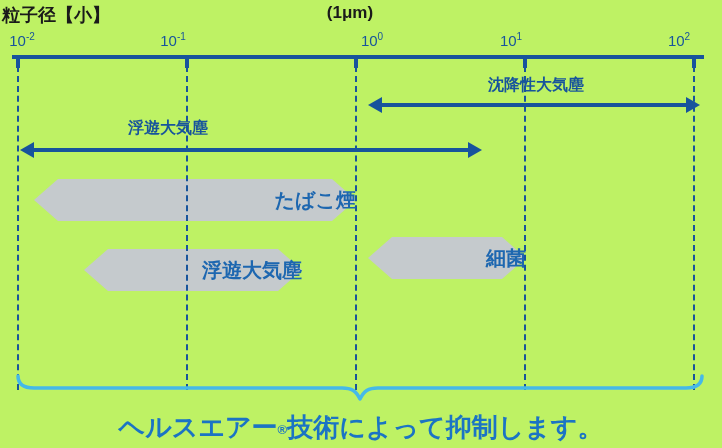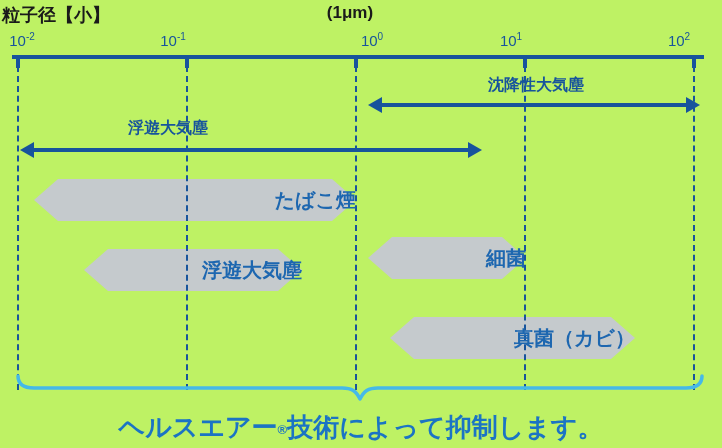--- a/index.html
+++ b/index.html
@@ -173,26 +173,20 @@
     <div class="band-label-wrap">
       <span class="band-label">浮遊大気塵</span>
     </div>
   </div>
   <div class="band" style="left:368px; top:237px; width:158px;">
     <div class="band-bg"></div>
     <div class="band-label-wrap">
       <span class="band-label">細菌</span>
     </div>
   </div>
-  <div class="band" style="left:390px; top:317px; width:245px;">
-    <div class="band-bg"></div>
-    <div class="band-label-wrap">
-      <span class="band-label">真菌（カビ）</span>
-    </div>
-  </div>
 
   <div class="vline" style="left:18px"></div>
   <div class="vline" style="left:187px"></div>
   <div class="vline" style="left:356px"></div>
   <div class="vline" style="left:525px"></div>
   <div class="vline" style="left:694px"></div>
 
   <div class="range-label" style="left:536px; top:75px;">沈降性大気塵</div>
   <div class="arrow" style="left:368px; top:97px; width:332px;">
     <div class="arrow-head left"></div>

